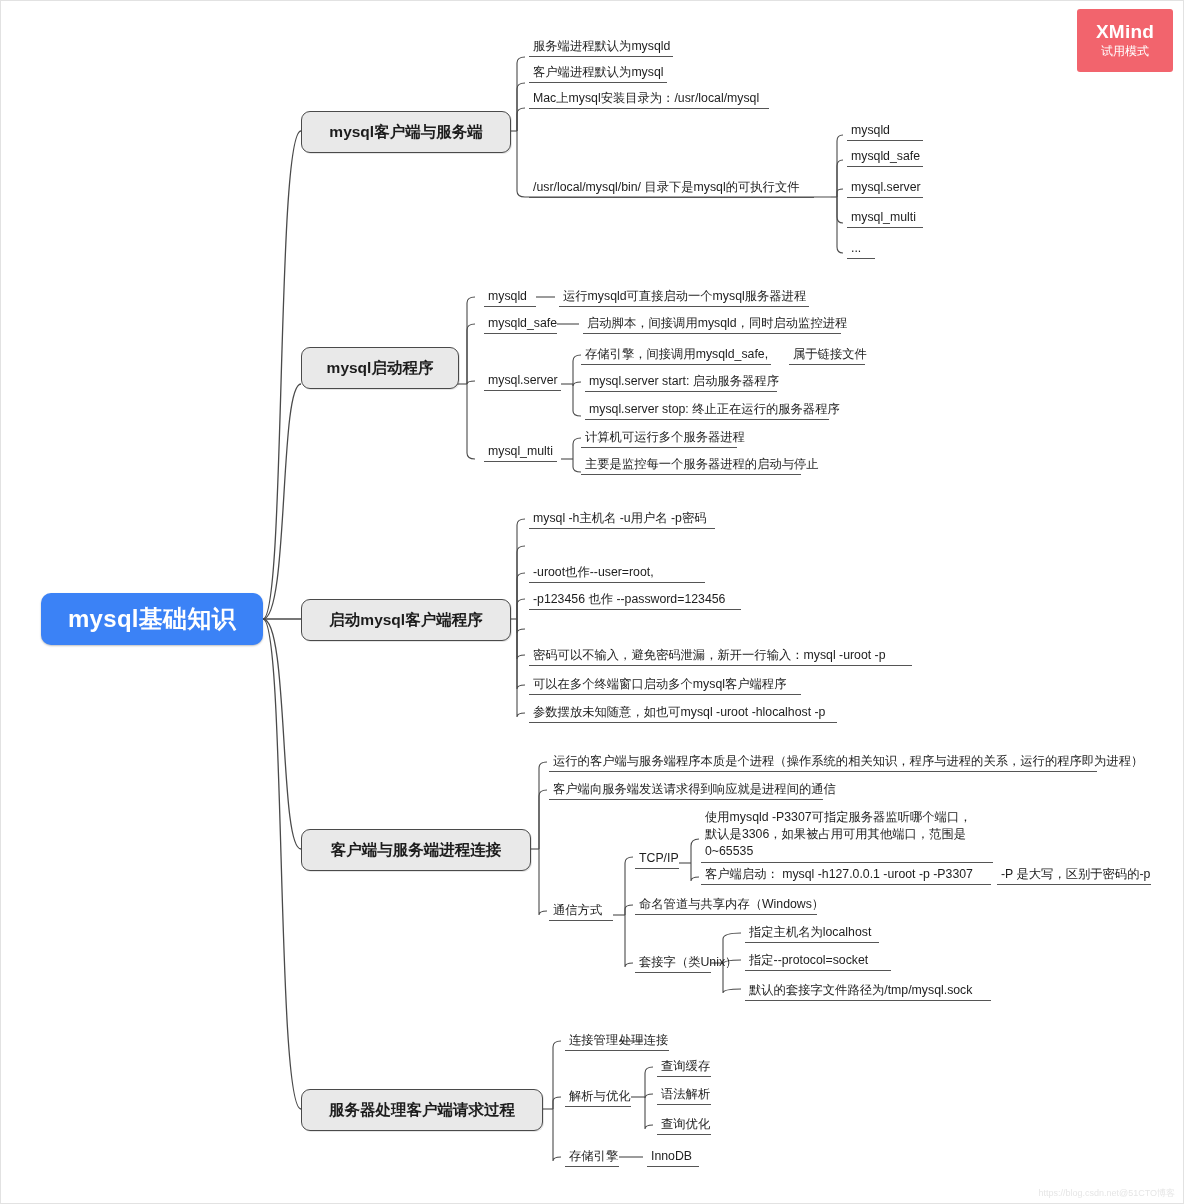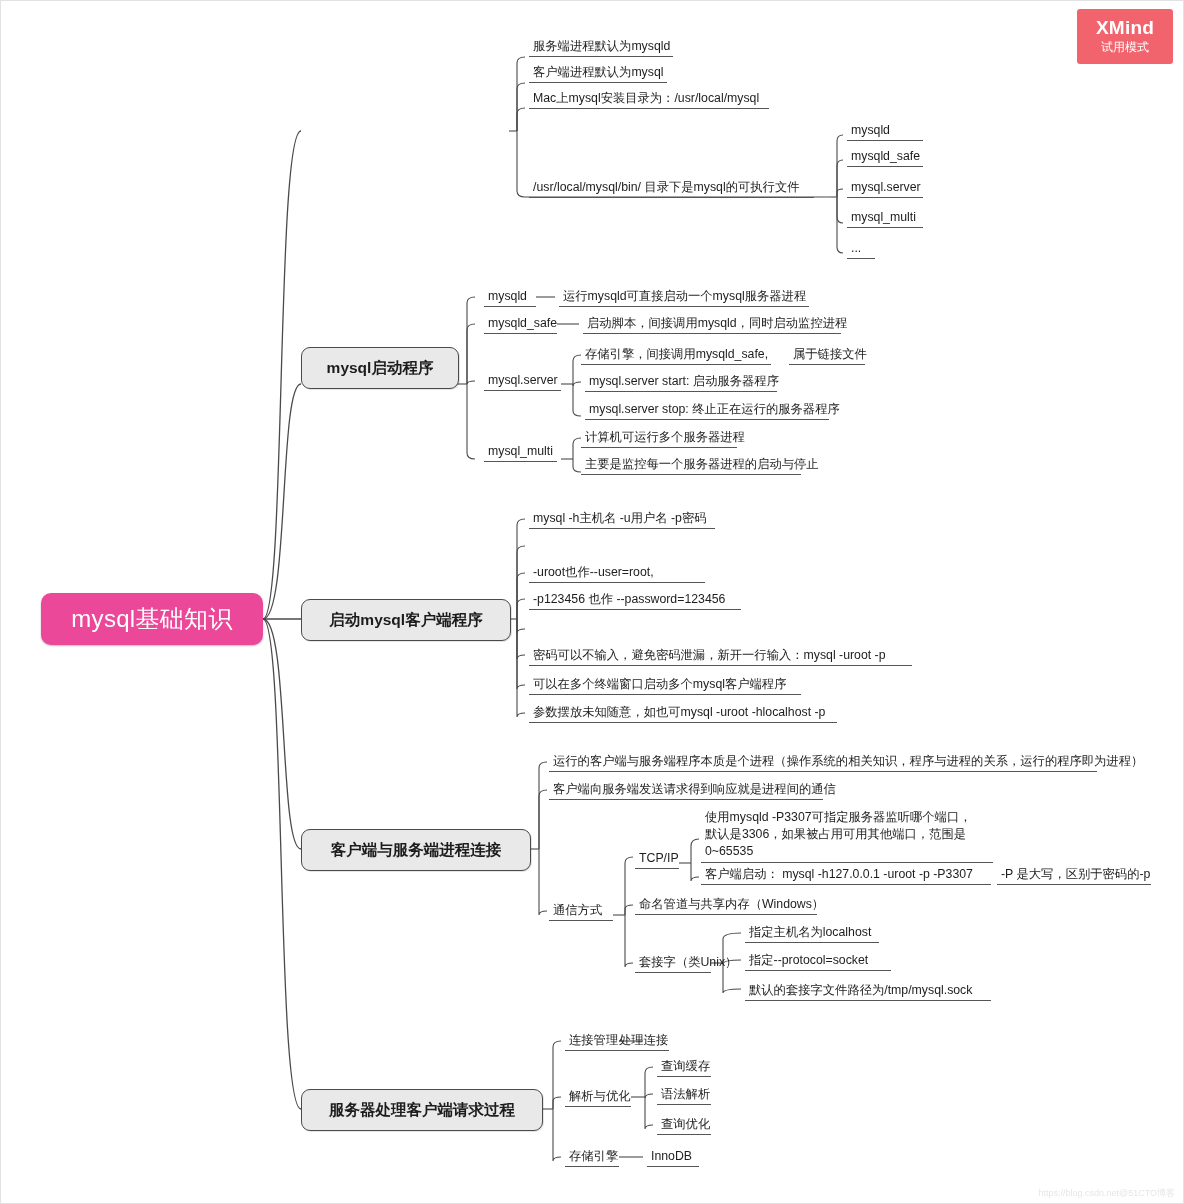--- a/index.html
+++ b/index.html
@@ -17,25 +17,25 @@
     background:#fff;
     overflow:hidden;
   }
   svg#links{position:absolute;left:0;top:0;width:1184px;height:1204px;pointer-events:none;}
   svg#links path{fill:none;stroke:#4a4a4a;stroke-width:1.3;}
   svg#links path.thin{stroke-width:1.1;}
 
   
   .root{
     position:absolute;
-    background:#ec4899;
+    background:#3b82f6;
     color:#ffffff;
     border-radius:10px;
     font-size:24px;
-    font-weight:normal;
+    font-weight:bold;
     letter-spacing:.3px;
     display:flex;align-items:center;justify-content:center;
     box-shadow:0 1px 2px rgba(0,0,0,.25);
   }
 
   
   .l1{
     position:absolute;
     background:#e9e9e9;
     border:1.6px solid #4a4a4a;
@@ -58,21 +58,21 @@
     padding:0 2px 2px 4px;
     box-sizing:border-box;
   }
   .tn.u{border-bottom:1.3px solid #555;}
   .tn.ml{white-space:pre-line;}
 
   
   .xmind{
     position:absolute;
     right:10px;top:8px;
-    width:96px;height:55px;
+    width:96px;height:63px;
     background:#f2646d;
     border-radius:3px;
     display:flex;flex-direction:column;
     align-items:center;justify-content:center;
     color:#fff;
   }
   .xmind .xm-main{font-size:19px;font-weight:bold;line-height:20px;letter-spacing:.2px;}
   .xmind .xm-sub{font-size:12px;line-height:16px;margin-top:1px;}
 
   .watermark{
@@ -164,20 +164,21 @@
     <path class="thin" d="M630,1096 L644,1096"></path>
     <path class="thin" d="M644,1096 L644,1072 Q644,1066 652,1066"></path>
     <path class="thin" d="M644,1096 L644,1097 Q644,1093 652,1093"></path>
     <path class="thin" d="M644,1096 L644,1128 Q644,1124 652,1124"></path>
 
     <path class="thin" d="M618,1156 L642,1156"></path>
   </svg>
 
   <div class="root" style="left:40px;top:592px;width:222px;height:52px;">mysql基础知识</div>
 
+  <div class="l1" style="left:300px;top:110px;width:208px;height:40px;">mysql客户端与服务端</div>
 
   <div class="tn u" style="left:528px;top:38px;width:144px;">服务端进程默认为mysqld</div>
   <div class="tn u" style="left:528px;top:64px;width:138px;">客户端进程默认为mysql</div>
   <div class="tn u" style="left:528px;top:90px;width:240px;">Mac上mysql安装目录为：/usr/local/mysql</div>
   <div class="tn u" style="left:528px;top:179px;width:285px;">/usr/local/mysql/bin/ 目录下是mysql的可执行文件</div>
 
   <div class="tn u" style="left:846px;top:122px;width:76px;">mysqld</div>
   <div class="tn u" style="left:846px;top:148px;width:76px;">mysqld_safe</div>
   <div class="tn u" style="left:846px;top:179px;width:76px;">mysql.server</div>
   <div class="tn u" style="left:846px;top:209px;width:76px;">mysql_multi</div>

